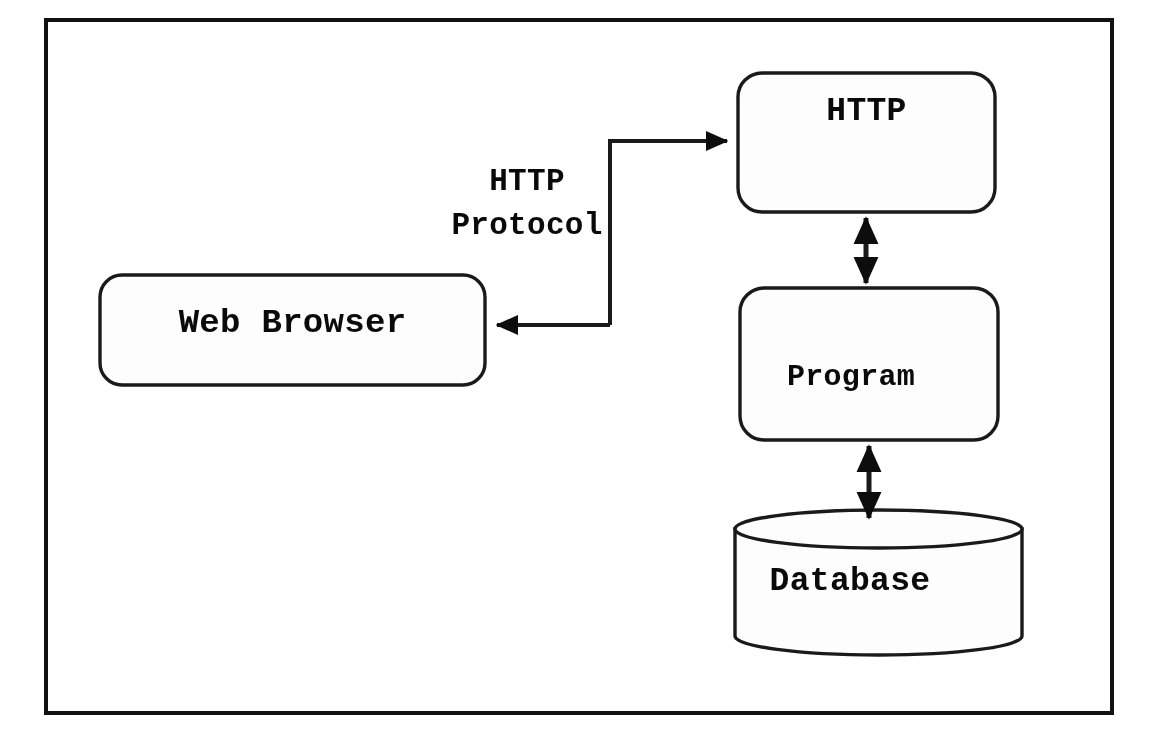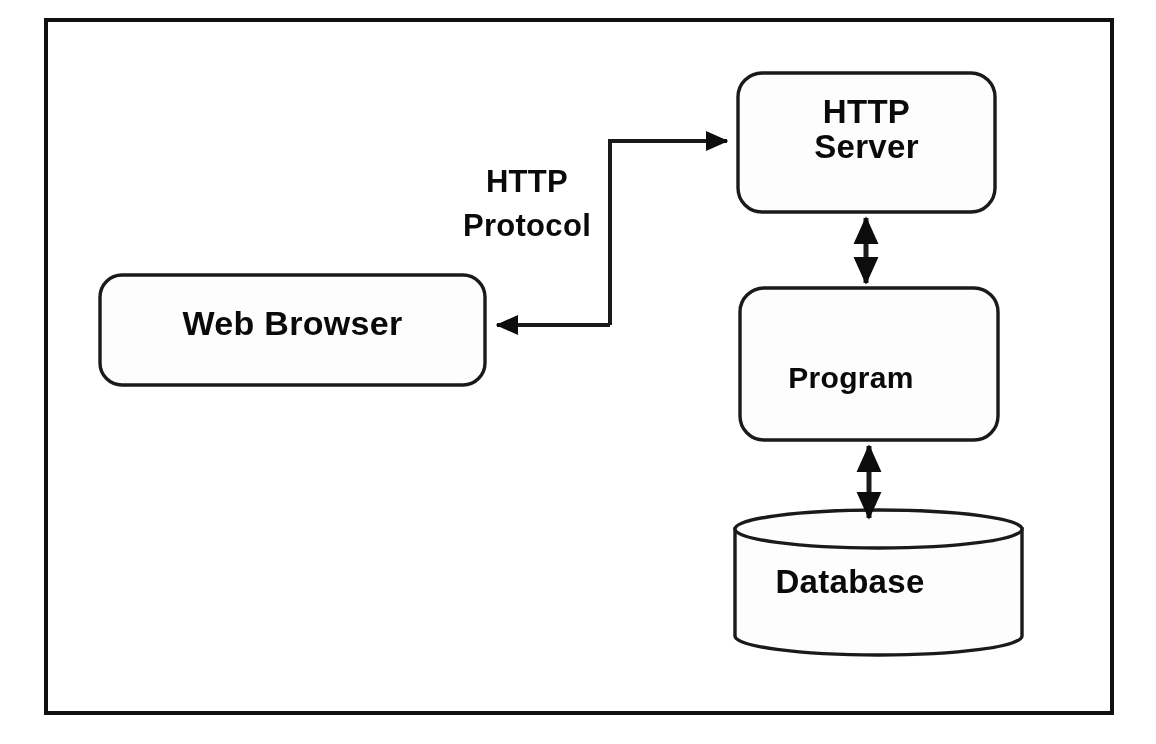--- a/index.html
+++ b/index.html
@@ -19,21 +19,21 @@
   #diagram-svg {
     position: absolute;
     left: 0;
     top: 0;
     width: 1156px;
     height: 744px;
   }
   .node-label {
     position: absolute;
     text-align: center;
-    font-family: Liberation Sans, sans-serif;
+    font-family: Liberation Mono, monospace;
     font-weight: bold;
     color: #0a0a0a;
     line-height: 1.06;
     letter-spacing: 0.3px;
     user-select: none;
     white-space: nowrap;
   }
   #label-http-server {
     left: 738px;
     top: 95px;
@@ -111,21 +111,20 @@
       <path d="M 610 325 L 497 325" fill="none" stroke="#1a1a1a" stroke-width="4" marker-end="url(#arrow-head)"></path>
     </g>
 
     <line x1="866" y1="218" x2="866" y2="283" stroke="#1a1a1a" stroke-width="5" marker-start="url(#arrow-tail)" marker-end="url(#arrow-head)"></line>
 
     <line x1="869" y1="446" x2="869" y2="518" stroke="#1a1a1a" stroke-width="5" marker-start="url(#arrow-tail)" marker-end="url(#arrow-head)"></line>
   </svg>
 
   <div class="node-label" id="label-http-server">
     <div>HTTP</div>
-    <div>Server</div>
   </div>
 
   <div class="node-label" id="label-web-browser">Web Browser</div>
 
 
   <div class="node-label" id="label-servlets-sub">Program</div>
 
   <div class="node-label" id="label-database">Database</div>
 
   <div class="node-label" id="label-http-protocol">

